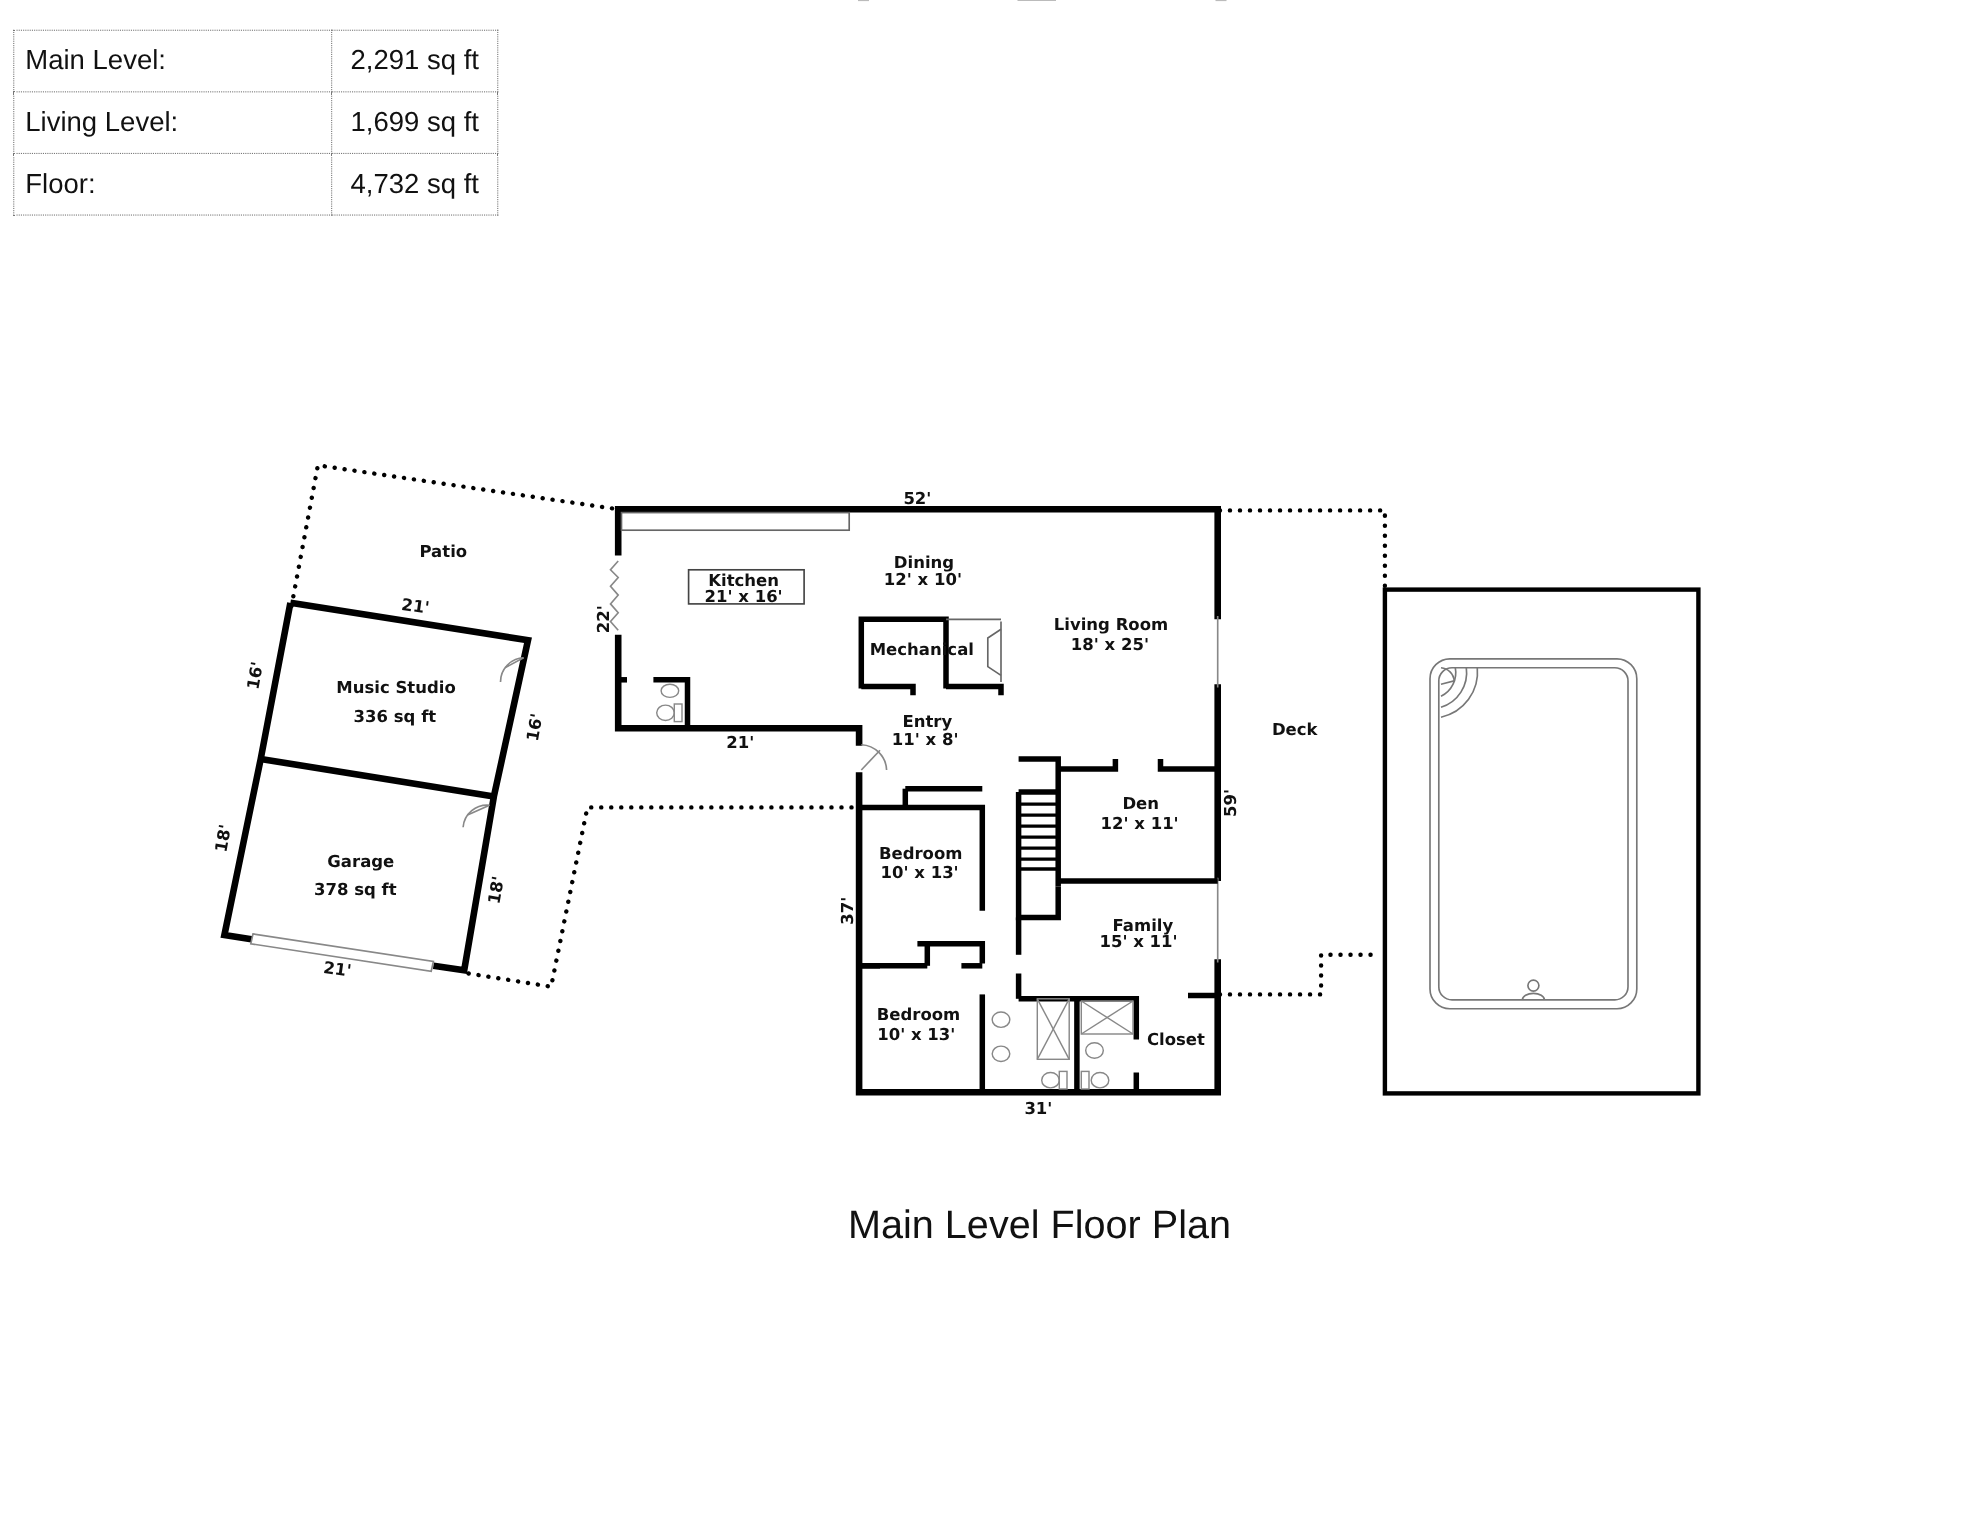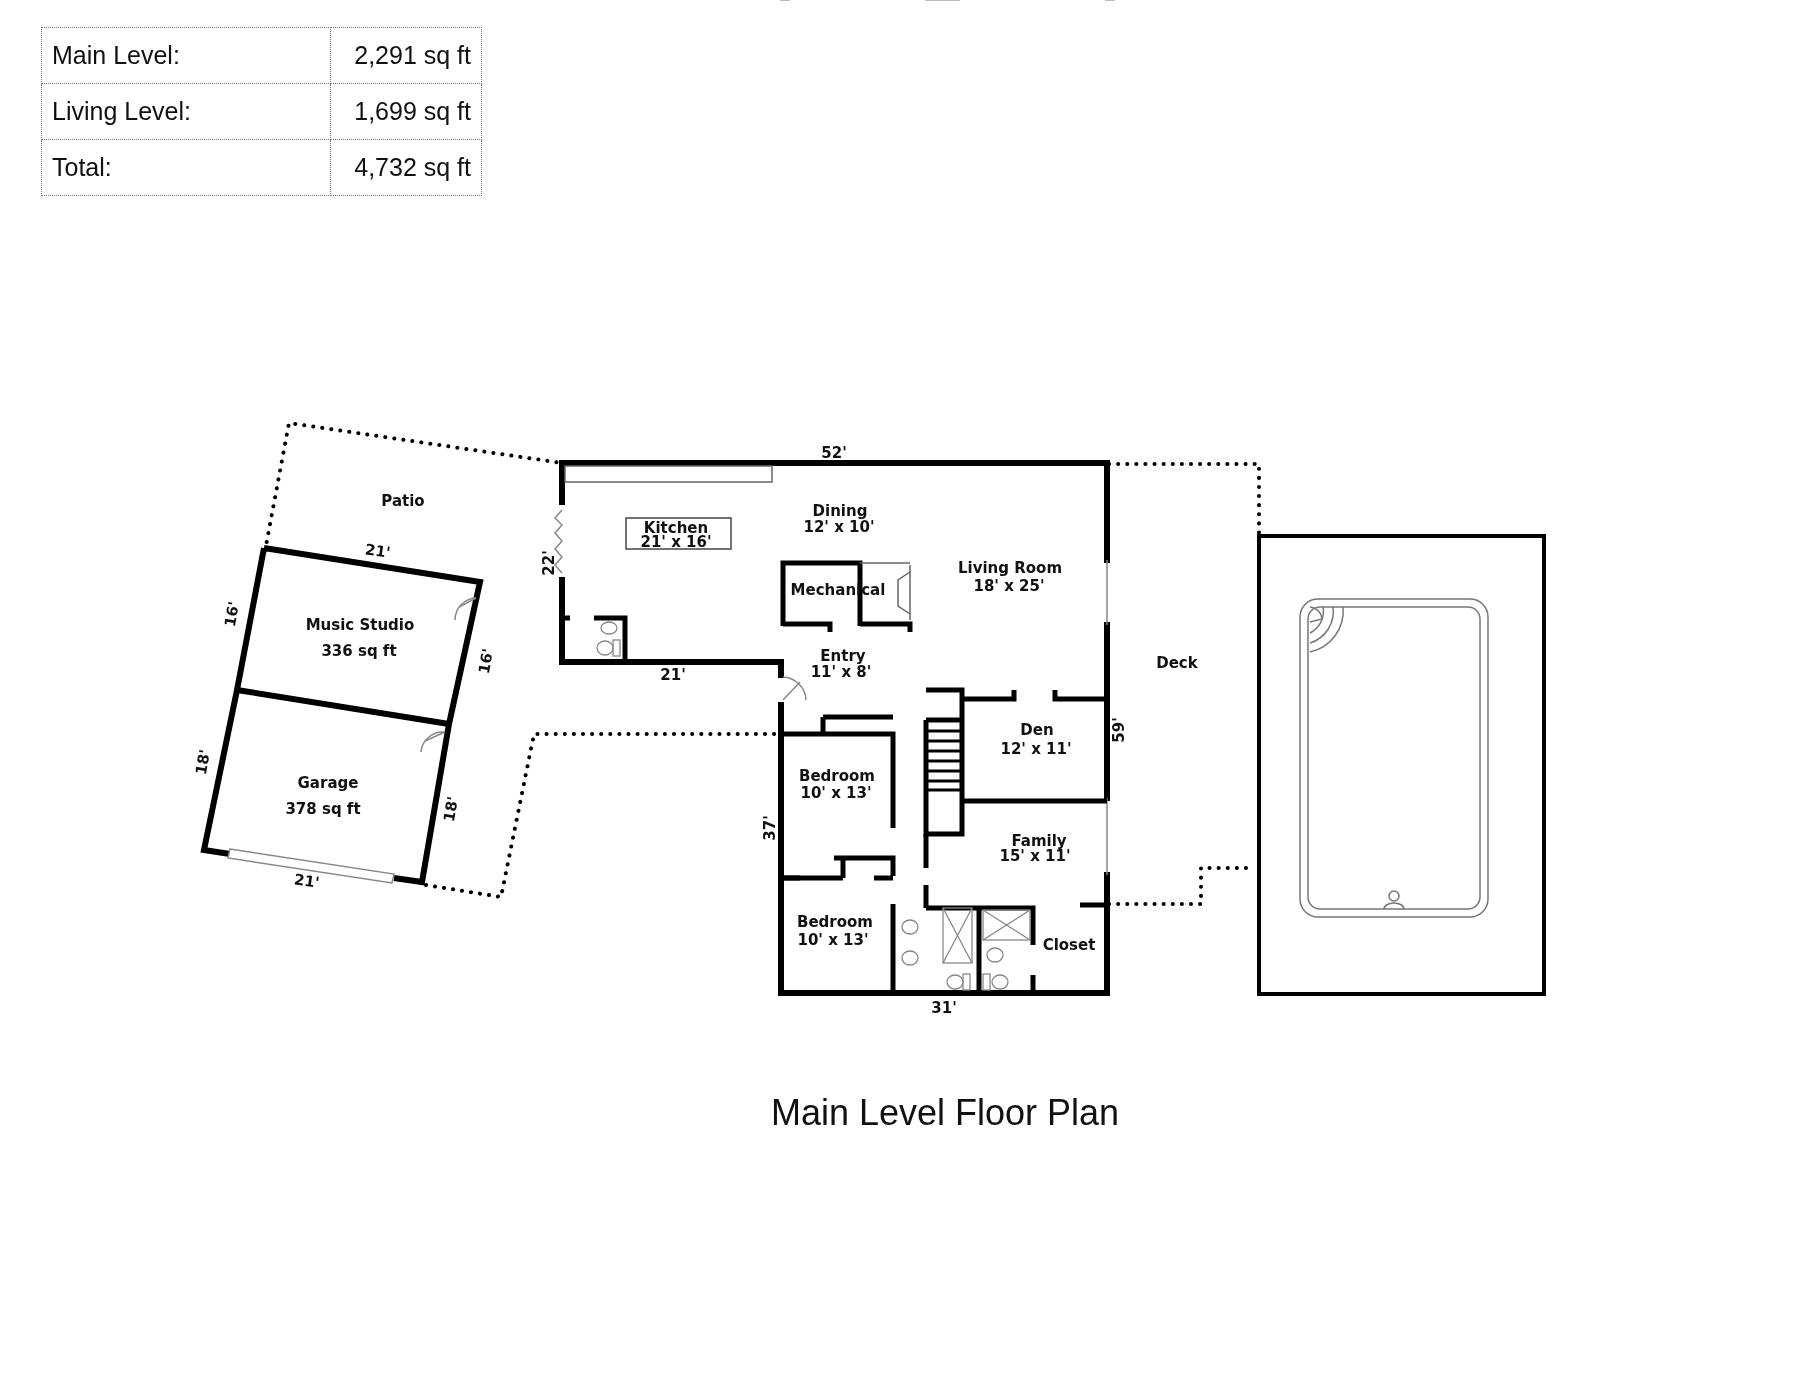--- a/index.html
+++ b/index.html
@@ -1,40 +1,40 @@
 <!DOCTYPE html>
 <html><head>
 <meta charset="utf-8">
 <style>
   html, body { margin:0; padding:0; background:#ffffff; }
   body { width:1800px; height:1391px; position:relative; overflow:hidden; font-family:"DejaVu Sans", sans-serif; }
-  .area-table { position:absolute; left:41px; top:27px; border-collapse:collapse; font-family:"Liberation Sans", sans-serif; }
+  .area-table { position:absolute; left:12px; top:27px; border-collapse:collapse; font-family:"Liberation Sans", sans-serif; }
   .area-table td { border:1px dotted #777; height:55px; font-size:25px; color:#111; padding:0 10px; }
   .area-table td.lbl { width:268px; text-align:left; }
-  .area-table td.val { width:130px; text-align:right; }
+  .area-table td.val { width:130px; text-align:center; }
   svg#plan { position:absolute; left:0; top:0; }
   .room-label { font-family:"DejaVu Sans", sans-serif; font-weight:bold; font-size:15px; fill:#111; }
   .dim-label { font-family:"DejaVu Sans", sans-serif; font-weight:bold; font-size:15px; fill:#111; }
   .plan-title { position:absolute; left:0; width:1890px; top:1092px; text-align:center; font-family:"Liberation Sans", sans-serif; font-size:36px; color:#111; }
 </style>
 </head>
 <body>
 
 <table class="area-table">
   <tbody>
       <tr>
     <td class="lbl">Main Level:</td>
     <td class="val">2,291 sq ft</td>
   </tr>
   <tr>
     <td class="lbl">Living Level:</td>
     <td class="val">1,699 sq ft</td>
   </tr>
   <tr>
-    <td class="lbl">Total:</td>
+    <td class="lbl">Floor:</td>
     <td class="val">4,732 sq ft</td>
   </tr>
 </tbody>
   </table>
 
 <svg id="plan" width="1800" height="1391" viewBox="0 0 1800 1391">
 
   <g stroke="#bbb" stroke-width="2">
     <line x1="780" y1="0" x2="790" y2="0"></line>
     <line x1="925" y1="0" x2="960" y2="0"></line>

